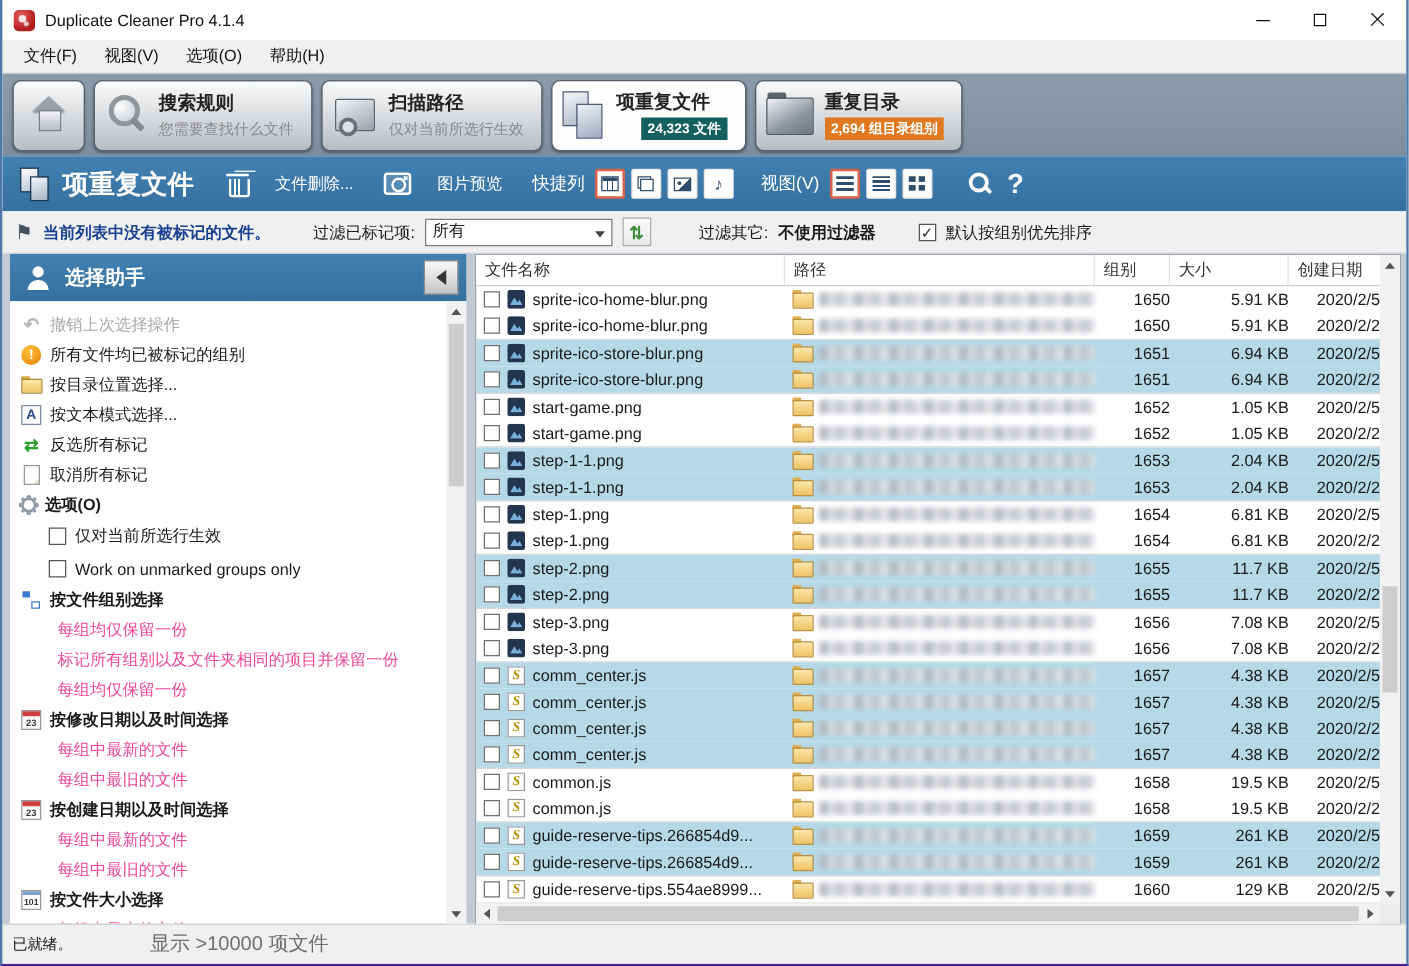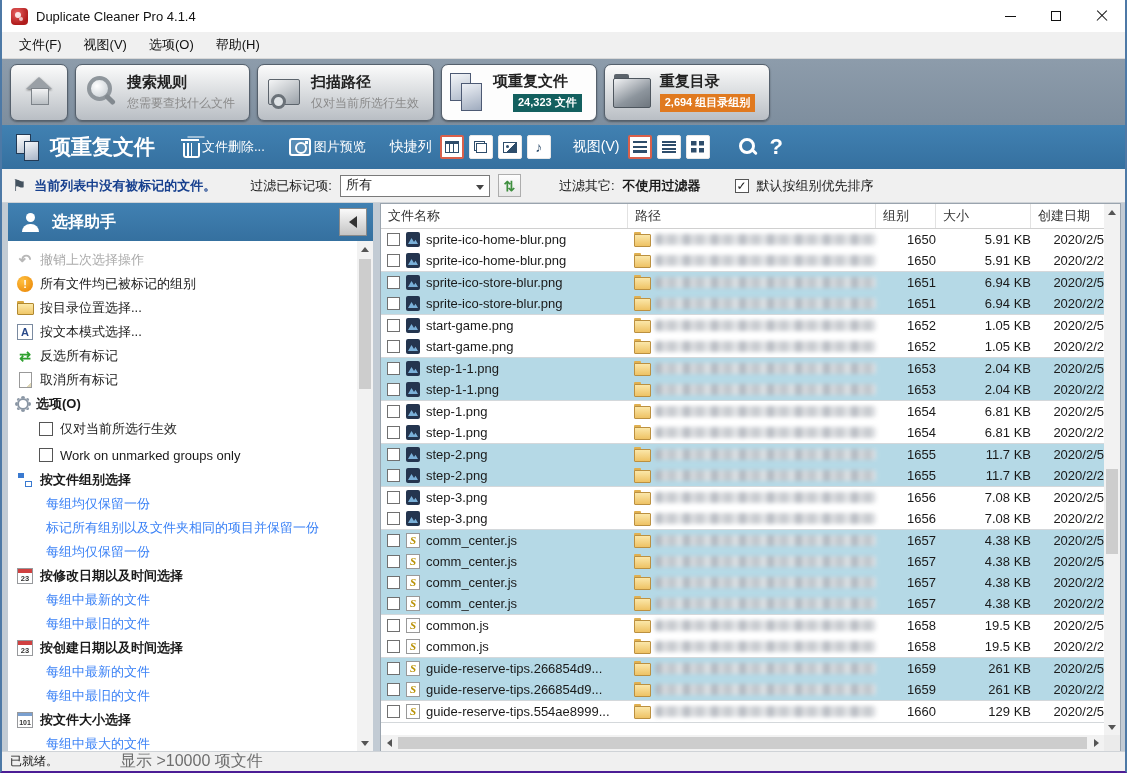--- a/index.html
+++ b/index.html
@@ -48,21 +48,21 @@
   .g-dupdir { width:38px; height:36px; }
   .g-dupdir::before { content:""; position:absolute; left:1px; top:0; width:15px; height:6px; border-radius:2px 2px 0 0; background:#5c646c; }
   .g-dupdir::after { content:""; position:absolute; left:0; top:4px; width:36px; height:28px; border:1px solid #4e565e; border-radius:2px; background:linear-gradient(150deg,#f2f3f5,#8d959d 60%,#6e767e); }
 
   
   .toolbar { height:44px; background:linear-gradient(#4181b2,#35709f); display:flex; align-items:center; padding:0 10px 0 14px; flex:none; color:#fff; }
   .tbar-title { font-size:21px; font-weight:bold; margin:0 26px 0 10px; white-space:nowrap; }
   .g-pages-sm { position:relative; width:24px; height:28px; }
   .g-pages-sm::before { content:""; position:absolute; left:0; top:1px; width:13px; height:18px; border:1px solid #223a55; background:linear-gradient(160deg,#fff,#b9c4d3); }
   .g-pages-sm::after { content:""; position:absolute; left:8px; top:8px; width:13px; height:18px; border:1px solid #223a55; background:linear-gradient(160deg,#f3f6fa,#a8b5c8); }
-  .tbar-btn { display:flex; align-items:center; gap:3px; margin-right:24px; white-space:nowrap; font-size:13px; }
+  .tbar-btn { display:flex; align-items:center; gap:21px; margin-right:24px; white-space:nowrap; font-size:13px; }
   .g-trash { position:relative; width:18px; height:22px; }
   .g-trash::before { content:""; position:absolute; left:0; top:3px; width:18px; height:2px; background:#fff; box-shadow:6px -3px 0 -0.5px #fff; }
   .g-trash::after { content:""; position:absolute; left:2px; top:7px; width:13px; height:13px; border:2px solid #fff; border-top-width:0; border-radius:0 0 3px 3px; background:linear-gradient(to right,transparent 2px,#fff 2px 3.5px,transparent 3.5px 5.5px,#fff 5.5px 7px,transparent 7px 9px); }
   .g-camera { position:relative; width:22px; height:18px; border:2px solid #fff; border-radius:3px; background:rgba(255,255,255,.15); }
   .g-camera::before { content:""; position:absolute; left:4px; top:2px; width:8px; height:8px; border:2px solid #fff; border-radius:50%; }
   .g-camera::after { content:""; position:absolute; right:1px; top:1px; width:3px; height:3px; background:#fff; }
   .tbar-label { font-size:14px; margin-right:8px; white-space:nowrap; }
   .icon-row { display:flex; gap:5px; margin-right:22px; }
   .tbtn { width:24px; height:24px; background:#fff; border:1px solid #e8e8e8; border-radius:2px; display:flex; align-items:center; justify-content:center; }
   .tbtn.hl { border:2px solid var(--hl,#d9604b); }
@@ -104,21 +104,21 @@
   .sb-title { font-size:16px; font-weight:bold; margin-left:10px; flex:1; }
   .g-person { position:relative; width:22px; height:19px; }
   .g-person::before { content:""; position:absolute; left:6px; top:0; width:9px; height:9px; border-radius:50%; background:#fff; }
   .g-person::after { content:""; position:absolute; left:2px; bottom:0; width:17px; height:8px; border-radius:9px 9px 0 0; background:#fff; }
   .collapse-btn { width:28px; height:28px; background:linear-gradient(#fafafa,#c4c4c4); border:1px solid #8a8a8a; display:flex; align-items:center; justify-content:center; }
   .g-left-tri { border-top:6px solid transparent; border-bottom:6px solid transparent; border-right:8px solid #333; }
   .sb-body { flex:1; display:flex; background:#fff; overflow:hidden; }
   .sb-list { flex:1; padding:7px 0 0 9px; overflow:hidden; }
   .sb-item { display:flex; align-items:center; gap:7px; height:24px; white-space:nowrap; }
   .sb-item.checkbox { padding-left:22px; height:26px; }
-  .sb-item.sub { padding-left:29px; color:#3b82f6; }
+  .sb-item.sub { padding-left:29px; color:#ec4899; }
   .sb-item.header { font-weight:bold; }
   .sb-item.disabled { color:#aaa; }
   .sb-ic { width:16px; height:16px; position:relative; flex:none; display:flex; align-items:center; justify-content:center; }
   .si-undo::after { content:"↶"; font-size:15px; font-weight:bold; color:#b8b8b8; }
   .si-warning { border-radius:50%; background:radial-gradient(circle at 35% 30%,#ffc040,#e88000); }
   .si-warning::after { content:"!"; color:#fff; font-weight:bold; font-size:11px; }
   .si-folder::before { content:""; position:absolute; left:0; top:1px; width:7px; height:4px; border-radius:1px; background:#d8a840; }
   .si-folder::after { content:""; position:absolute; left:0; top:3px; width:15px; height:10px; border:1px solid #b08830; border-radius:1px; background:linear-gradient(#fce9a8,#f0c768); }
   .si-textmode { border:1px solid #7a8aa0; background:#fff; }
   .si-textmode::after { content:"A"; font-size:11px; font-weight:bold; color:#2a4a8a; }
@@ -164,21 +164,21 @@
   .fold-sm::before { content:""; position:absolute; left:0; top:-2px; width:7px; height:4px; border-radius:1px; background:#e0b050; }
   .fold-sm::after { content:""; position:absolute; left:0; top:0; width:15px; height:11px; border:1px solid #bb9040; border-radius:1px; background:linear-gradient(#fbe7a9,#eec264); }
   .pblur { height:11px; width:222px; border-radius:2px; background:repeating-linear-gradient(90deg,#b4b8bf 0 7px,#d6d8db 7px 13px,#c4c7cc 13px 21px,#dddfe2 21px 28px); filter:blur(2.2px); opacity:.9; position:relative; z-index:1; }
   .cell-plain { padding-left:8px; white-space:nowrap; overflow:hidden; }
   .vscroll { position:absolute; right:0; top:0; bottom:16px; width:16px; background:#f2f2f2; }
   .hscroll { position:absolute; left:0; right:16px; bottom:0; height:16px; background:#f2f2f2; }
   .hscroll .sc-arrow { top:0; }
   .corner { position:absolute; right:0; bottom:0; width:16px; height:16px; background:#ebebeb; }
 
   
-  .statusbar { height:20px; background:#f0f0f0; border-top:1px solid #cfd3d7; display:flex; align-items:center; flex:none; }
+  .statusbar { height:32px; background:#f0f0f0; border-top:1px solid #cfd3d7; display:flex; align-items:center; flex:none; }
   .status-ready { margin-left:8px; color:#111; font-size:12px; }
   .status-count { margin-left:62px; color:#6e6e6e; font-size:16px; }
 </style>
 </head>
 <body>
 
 <div class="window">
 
   <div class="titlebar">
     <div class="app-logo"></div>

